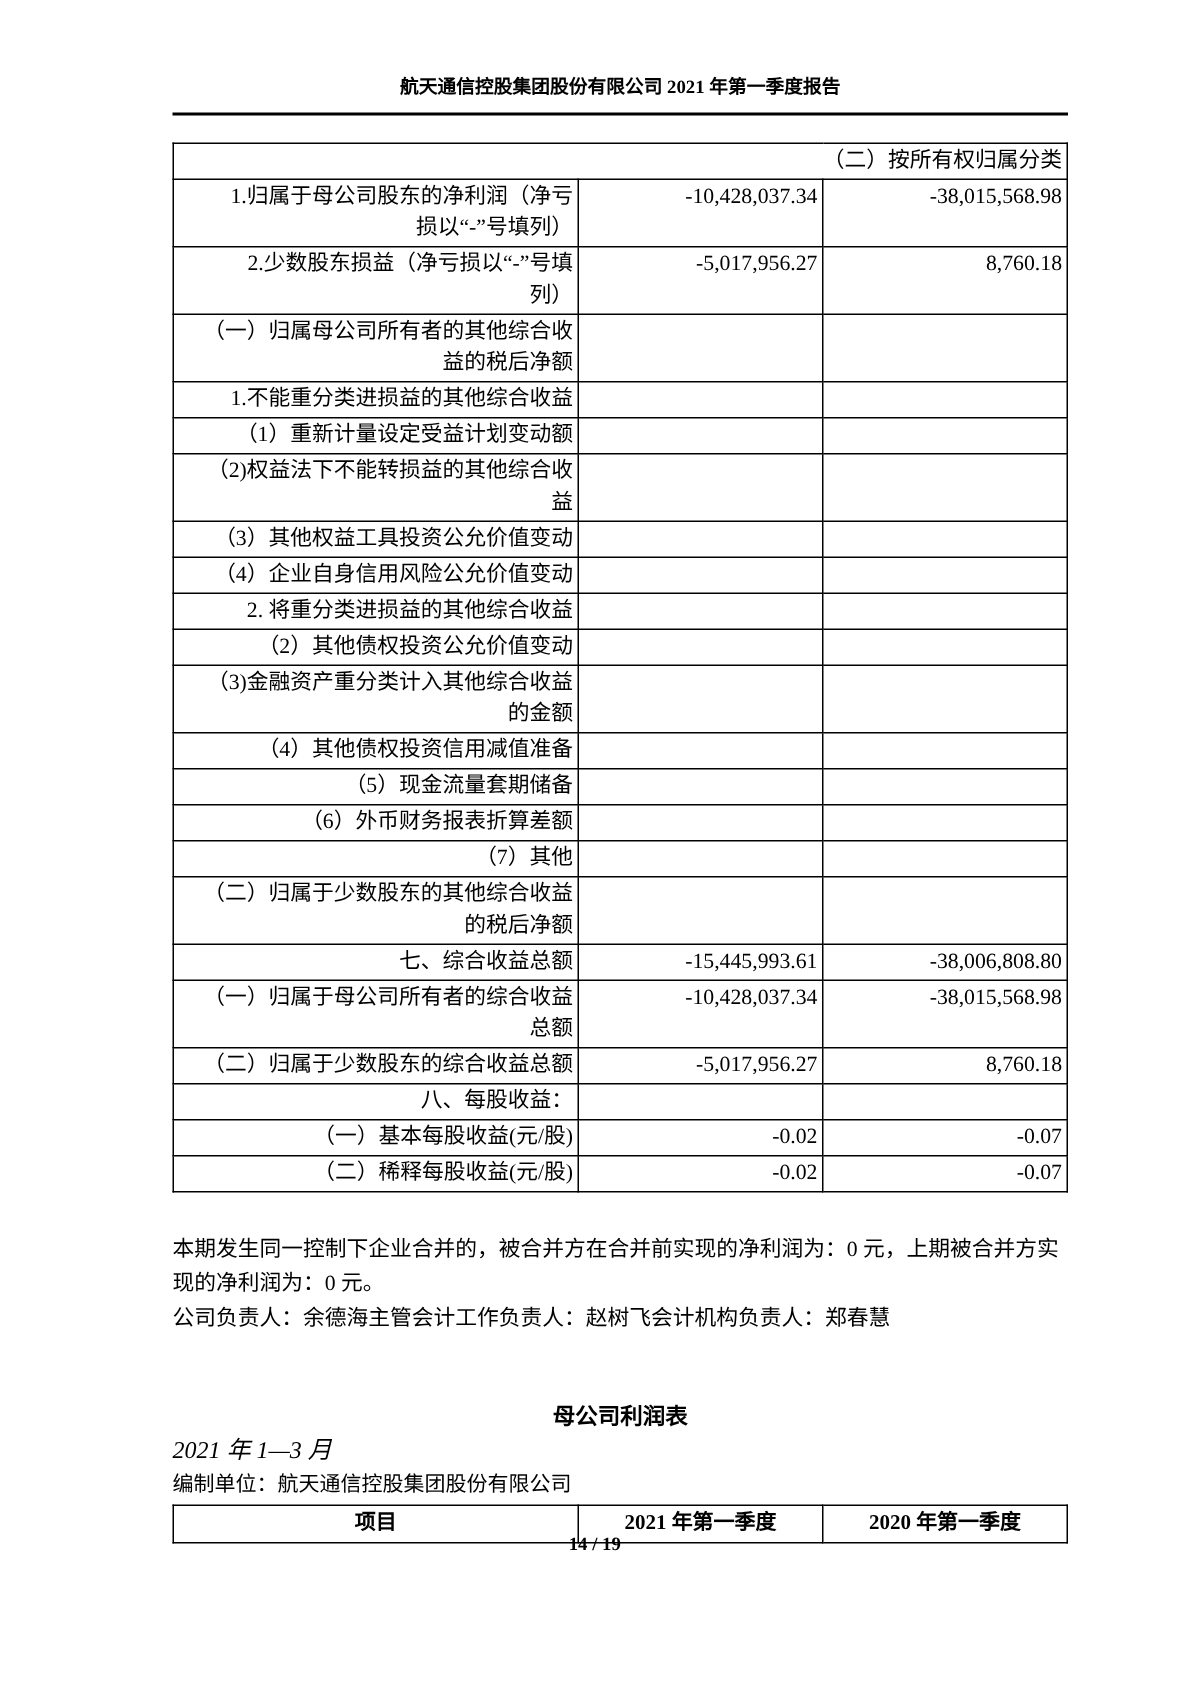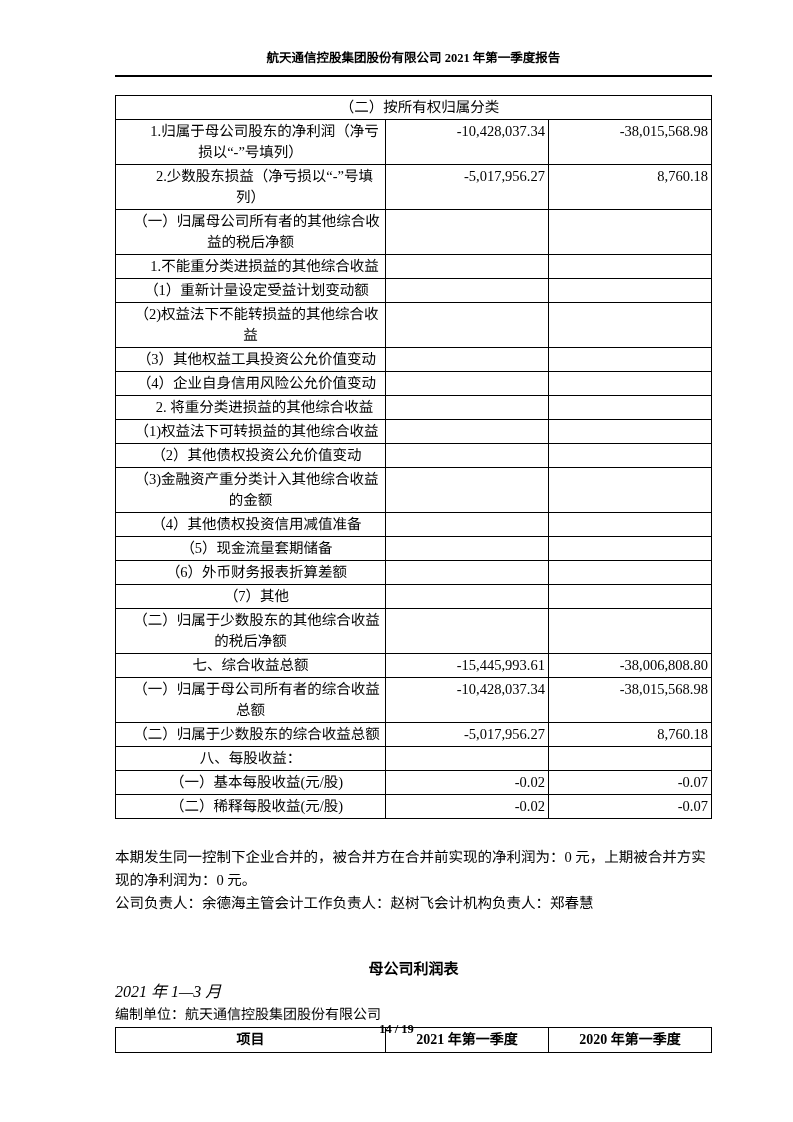--- a/index.html
+++ b/index.html
@@ -34,21 +34,21 @@
   table.fin td {
     border: 1px solid #000000;
     padding: 1px 3px;
     font-size: 14.5px;
     line-height: 21px;
     vertical-align: top;
     word-break: break-all;
   }
   table.fin col.c-label { width: 270px; }
   table.fin col.c-val   { width: 163px; }
-  td.lbl { text-align: center; margin-left: 16px; }
+  td.lbl { text-align: right; margin-left: 16px; }
   td.val { text-align: right; padding-right: 7px; }
   .indent-0 { text-indent: 0; }
   .indent-1 { text-indent: 12px; }
   .indent-2 { text-indent: 28px; }
   
   .notes { margin-top: 27px; font-size: 14.5px; line-height: 23px; }
   .notes p { margin: 0; }
   
   .p-title   { text-align: center; font-weight: bold; font-size: 15px; line-height: 22px; margin-top: 43px; }
   .p-period  { text-align: left; font-size: 16px; line-height: 23px; font-style: italic; }
@@ -130,25 +130,20 @@
           <td class="val"></td>
           <td class="val"></td>
         </tr>
         <tr>
           <td class="lbl indent-1">（4）企业自身信用风险公允价值变动</td>
           <td class="val"></td>
           <td class="val"></td>
         </tr>
         <tr>
           <td class="lbl indent-2">2. 将重分类进损益的其他综合收益</td>
-          <td class="val"></td>
-          <td class="val"></td>
-        </tr>
-        <tr>
-          <td class="lbl indent-1">（1)权益法下可转损益的其他综合收益</td>
           <td class="val"></td>
           <td class="val"></td>
         </tr>
         <tr>
           <td class="lbl indent-1">（2）其他债权投资公允价值变动</td>
           <td class="val"></td>
           <td class="val"></td>
         </tr>
         <tr>
           <td class="lbl indent-1">（3)金融资产重分类计入其他综合收益的金额</td>

